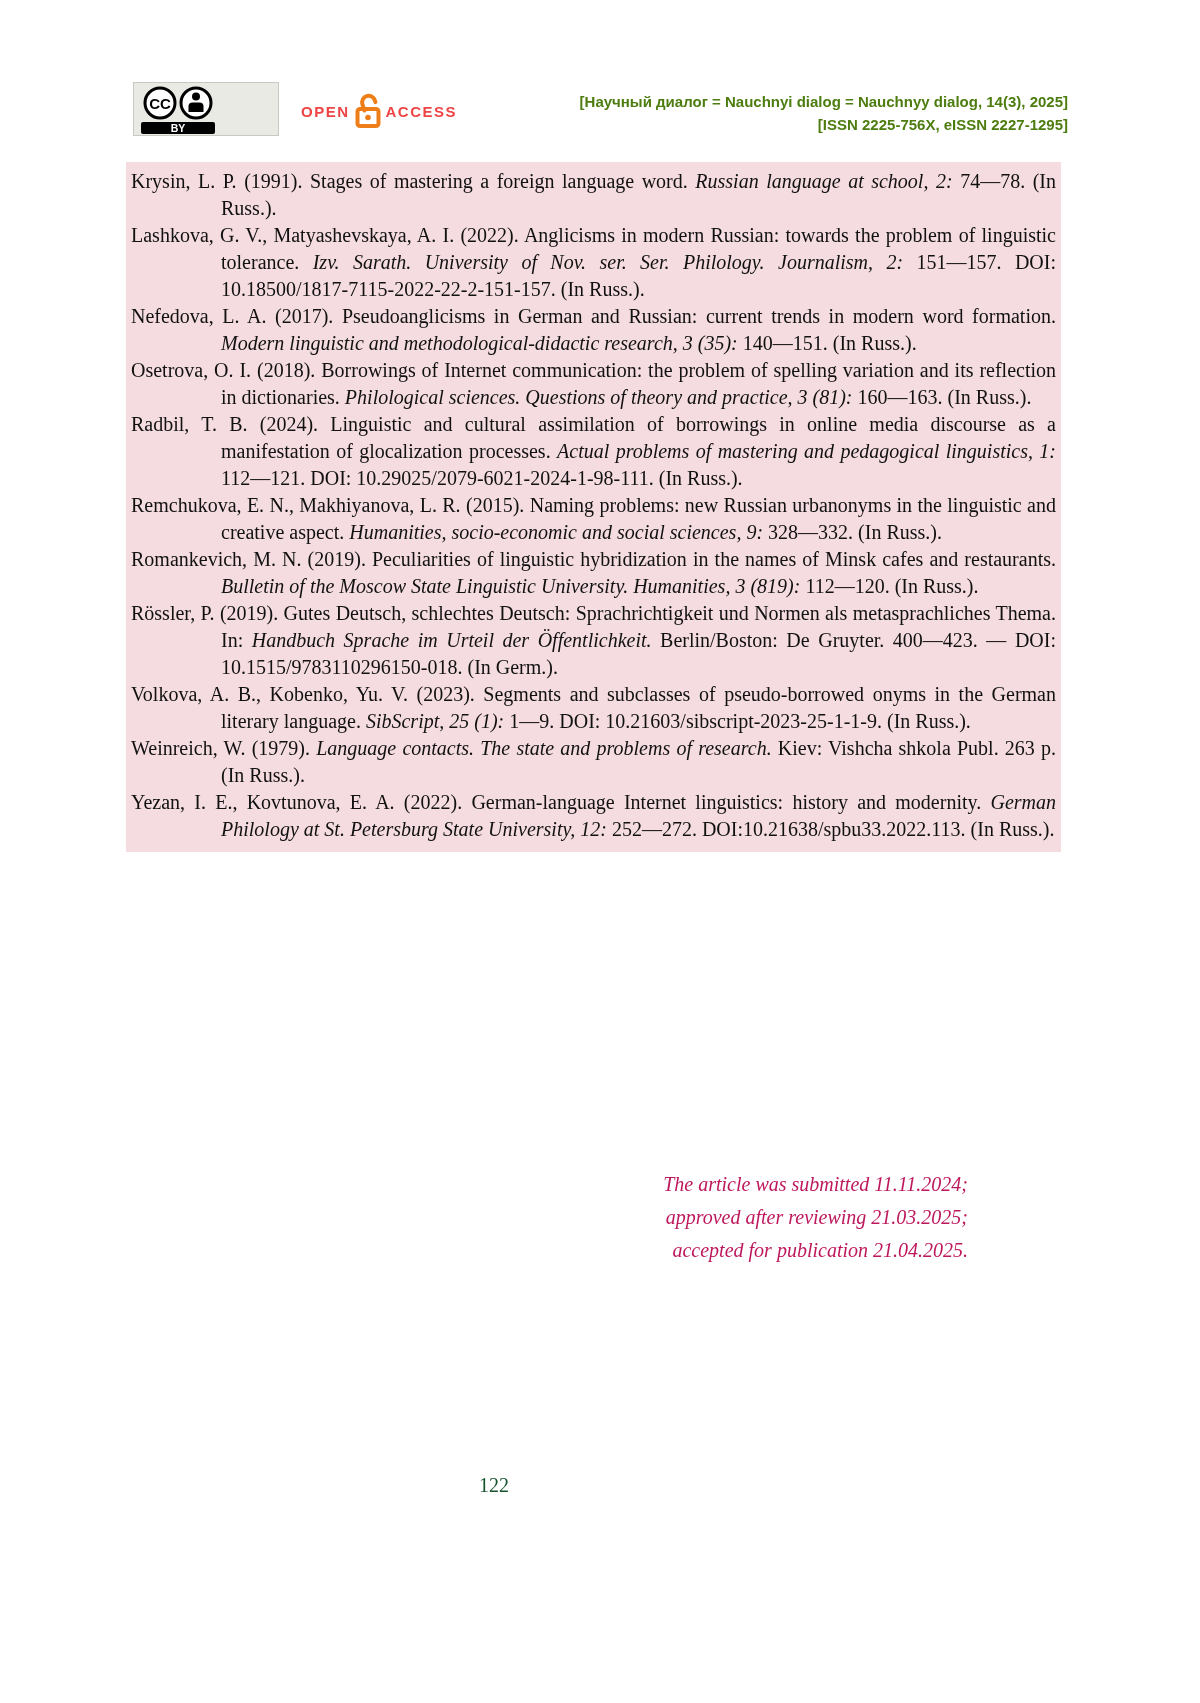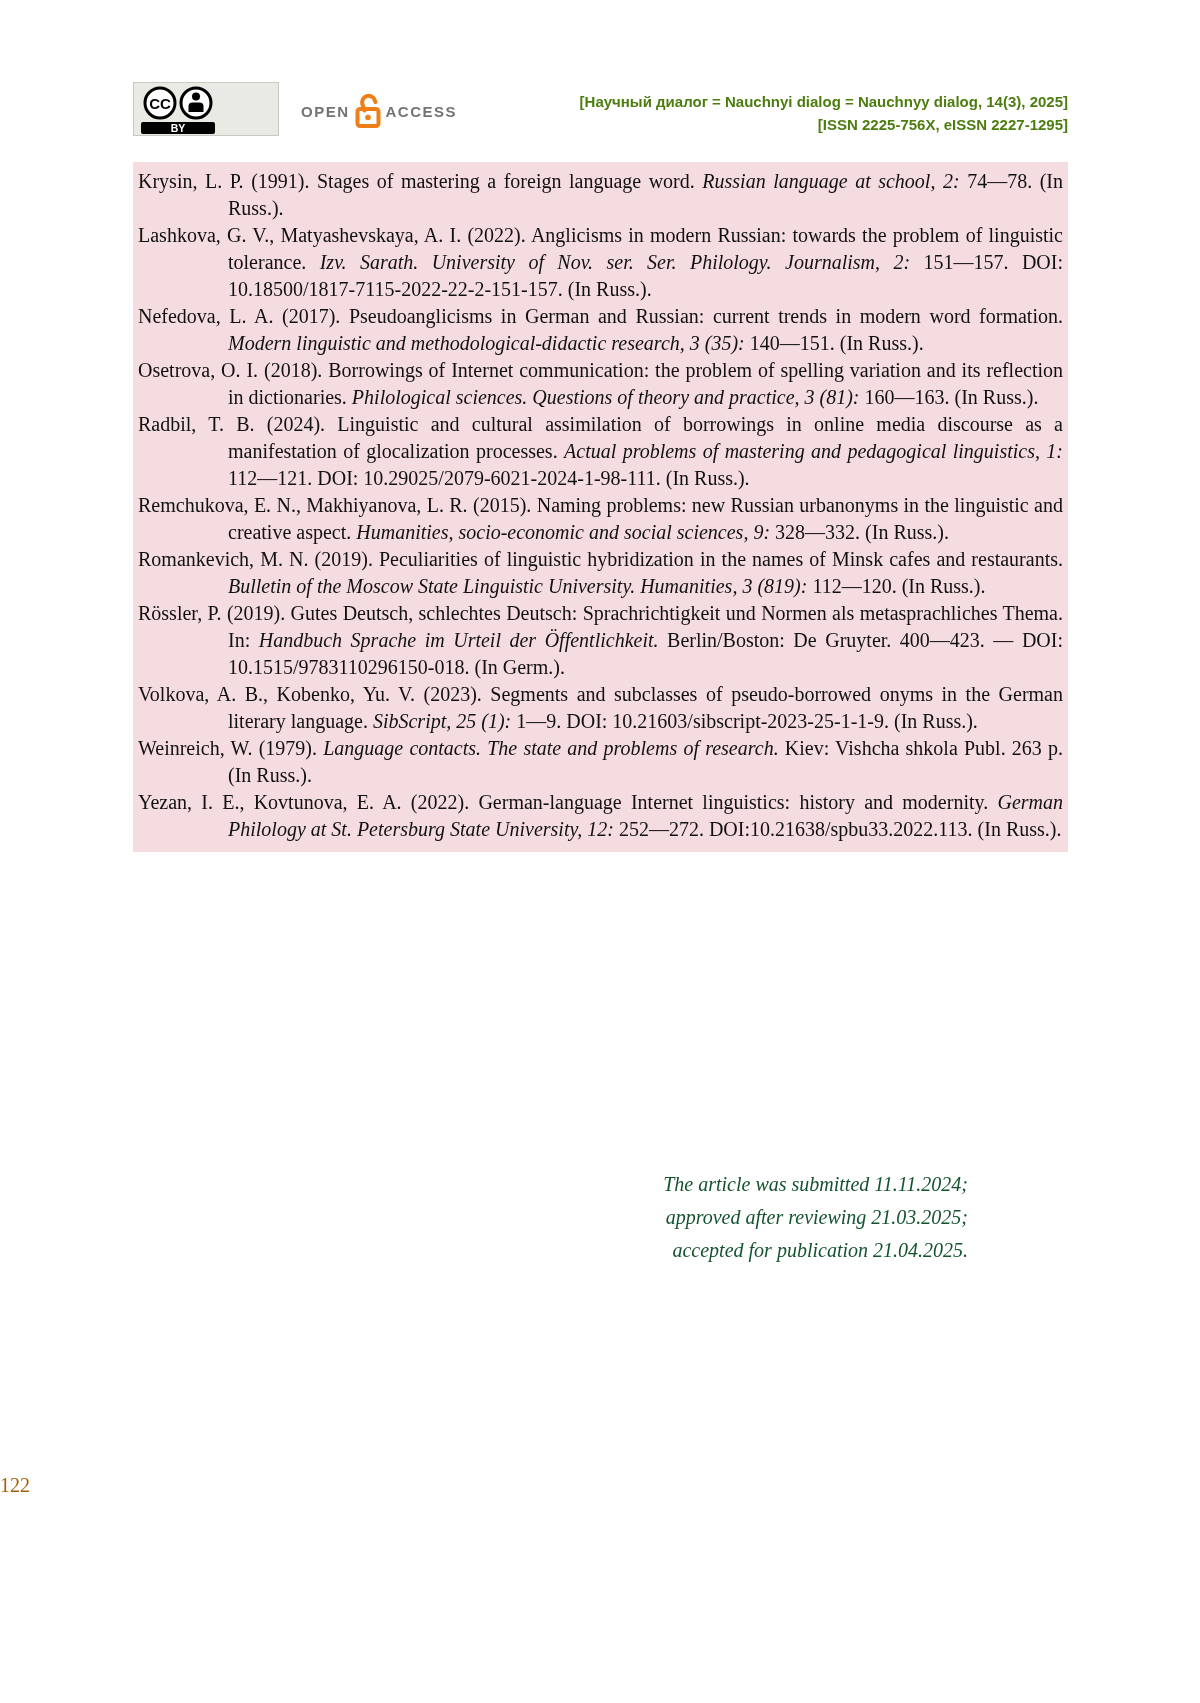--- a/index.html
+++ b/index.html
@@ -26,40 +26,40 @@
   .cc-badge { display: block; }
   .oa-badge {
     display: flex;
     align-items: center;
     gap: 5px;
     margin-top: 10px;
     font-family: "Liberation Sans", sans-serif;
     font-weight: bold;
     font-size: 15px;
     letter-spacing: 1.5px;
-    color: #737373;
+    color: #ef4444;
   }
   .lockline { stroke: var(--accent, #ee7f18); fill: none; }
   .lockfill { fill: var(--accent, #ee7f18); }
   .header-lines {
     position: absolute;
     top: 88px;
     right: 132px;
     text-align: right;
     font-family: "Liberation Sans", sans-serif;
     font-size: 15px;
     font-weight: 600;
     line-height: 23px;
     color: #4d7c0f;
   }
 
   
   .refs {
     position: absolute;
-    left: 133px;
+    left: 126px;
     top: 160px;
     width: 935px;
     box-sizing: border-box;
     padding: 6px 5px 9px 5px;
     background: var(--highlight, #f5dce0);
   }
   .ref {
     font-size: 20px;
     line-height: 27px;
     text-align: justify;
@@ -71,32 +71,32 @@
   
   .submission {
     position: absolute;
     left: 133px;
     top: 1166px;
     width: 835px;
     text-align: right;
     font-style: italic;
     font-size: 20px;
     line-height: 33px;
-    color: #14532d;
+    color: #be185d;
   }
 
   
   .page-number {
     position: absolute;
     left: 0;
     top: 1472px;
     width: 988px;
-    text-align: left;
+    text-align: center;
     font-size: 20px;
-    color: #a16207;
+    color: #14532d;
   }
 </style>
 </head>
 <body>
 
 <div class="page">
 
   <div class="badges-row">
     <div class="cc-badge">
       <svg width="146" height="54" viewBox="0 0 146 54">

